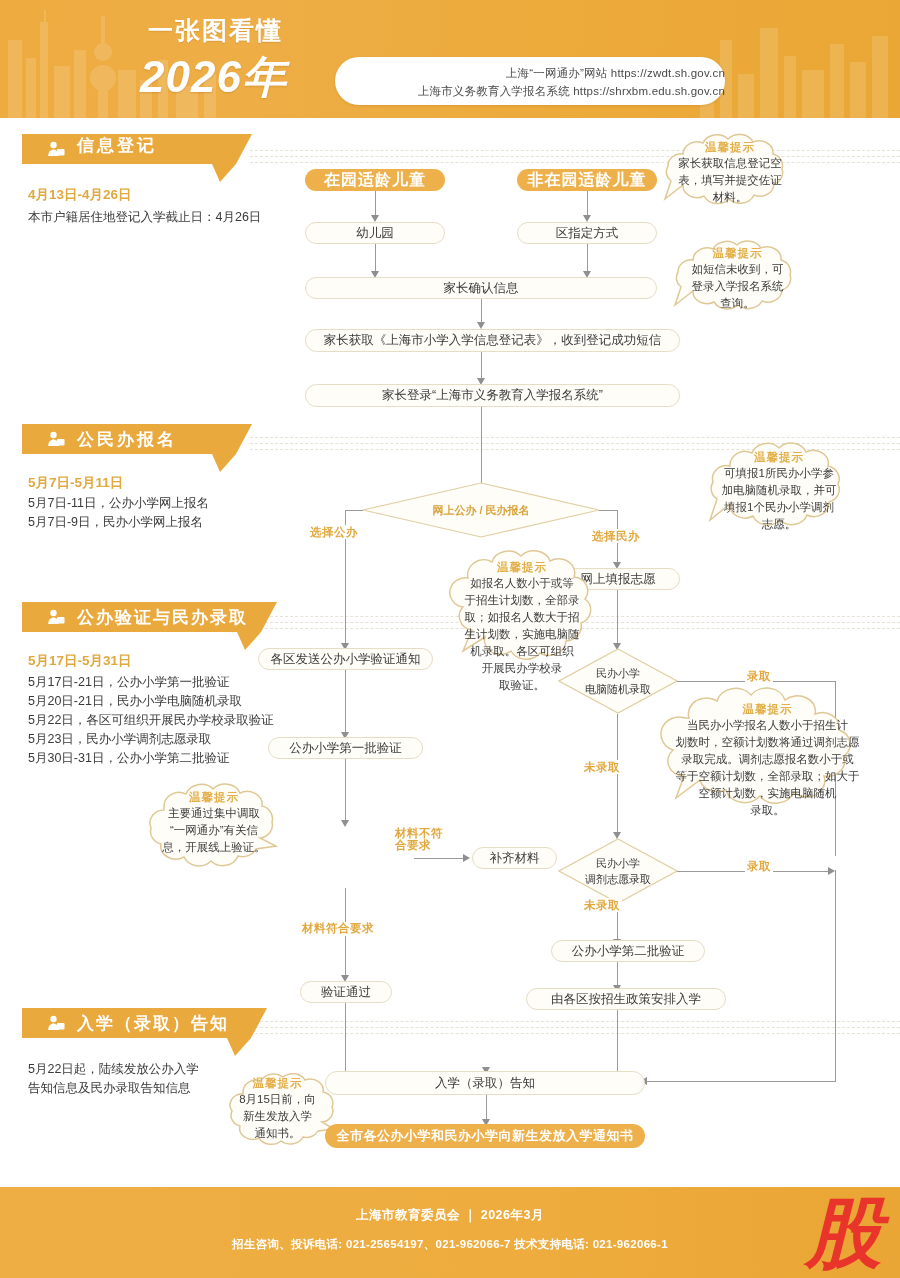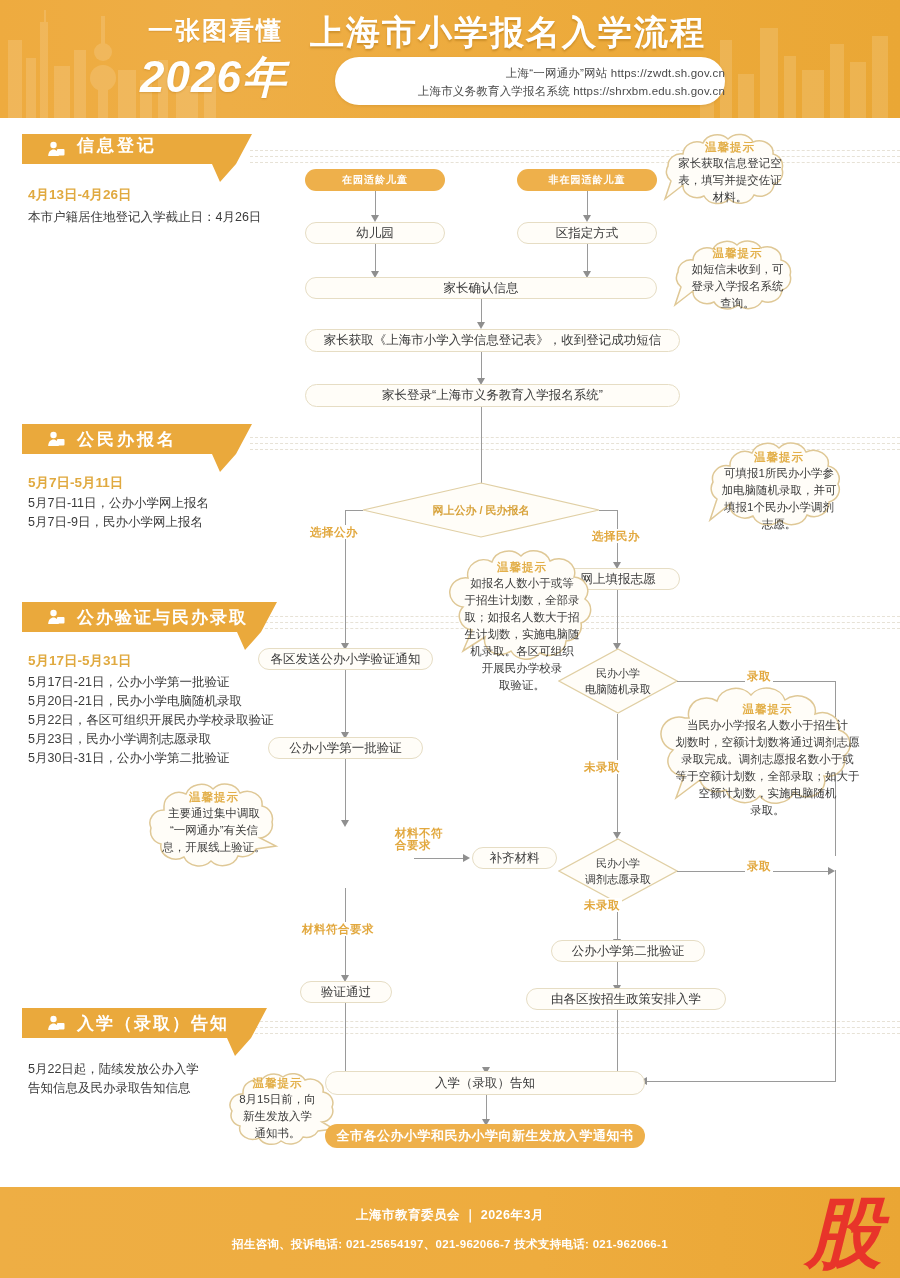--- a/index.html
+++ b/index.html
@@ -36,21 +36,21 @@
 
   
   .guideline{position:absolute;height:1px;border-top:1px dashed #e7e2d6;}
 
   
   .node{position:absolute;box-sizing:border-box;display:flex;align-items:center;
     justify-content:center;text-align:center;}
   .pill{background:#fffdf8;border:1px solid #e6ddc4;border-radius:999px;
     color:#3a3a3a;font-size:12.5px;}
   .pill-solid{background:#eeb04b;border:none;border-radius:999px;color:#fff;
-    font-size:10px;font-weight:bold;letter-spacing:1px;}
+    font-size:16px;font-weight:bold;letter-spacing:1px;}
   .pill-solid-lg{background:#eeb04b;border:none;border-radius:999px;color:#fff;
     font-size:13px;font-weight:bold;letter-spacing:.5px;}
 
   .diamond{position:absolute;}
   .diamond .dshape{position:absolute;left:0;top:0;width:100%;height:100%;}
   .diamond .dtext{position:absolute;left:0;top:0;width:100%;height:100%;
     display:flex;align-items:center;justify-content:center;flex-direction:column;
     text-align:center;font-size:11px;color:#3a3a3a;line-height:16px;}
   .diamond.accent .dtext{color:#d8a33c;font-weight:bold;}
 
@@ -118,21 +118,20 @@
         <rect x="784" y="56" width="12" height="62"></rect>
         <rect x="802" y="70" width="22" height="48"></rect>
         <rect x="830" y="44" width="14" height="74"></rect>
         <rect x="850" y="62" width="16" height="56"></rect>
         <rect x="872" y="36" width="16" height="82"></rect>
       </g>
     </svg>
     <div class="hdr-inner">
       <div class="hdr-pre">一张图看懂</div>
       <div class="hdr-year">2026年</div>
-      <div class="hdr-title">上海市小学报名入学流程</div>
       <div class="hdr-urlbox">
         <div class="hdr-url l1">上海“一网通办”网站 https://zwdt.sh.gov.cn</div>
         <div class="hdr-url l2">上海市义务教育入学报名系统 https://shrxbm.edu.sh.gov.cn</div>
       </div>
     </div>
   </div>
 
   <div class="guideline" style="left:250px;top:150px;width:650px;"></div>
   <div class="guideline" style="left:250px;top:156px;width:650px;"></div>
   <div class="guideline" style="left:250px;top:162px;width:650px;"></div>
@@ -303,21 +302,21 @@
   <div class="arrowright" style="left:463px;top:853.5px;"></div>
   <div class="edgelabel" style="left:393px;top:827px;line-height:12px;text-align:left;">
     <span>材料不符</span><br>
     <span>合要求</span>
   </div>
 
   <div class="node pill" style="left:472px;top:847px;width:85px;height:22px;">补齐材料</div>
 
   <div class="conn vline" style="left:345px;top:888px;height:88px;"></div>
   <div class="arrowdown" style="left:341px;top:975px;"></div>
-  <div class="edgelabel" style="left:300px;top:922px;">材料符合要求</div>
+  <div class="edgelabel" style="left:300px;top:922px;font-family:Liberation Mono, monospace;">材料符合要求</div>
 
   <div class="node pill" style="left:300px;top:981px;width:92px;height:22px;">验证通过</div>
 
   <div class="conn vline" style="left:345px;top:1003px;height:78px;"></div>
   <div class="conn hline" style="left:345px;top:1080px;width:142px;"></div>
   <div class="conn vline" style="left:486px;top:1068px;height:13px;"></div>
   <div class="arrowdown" style="left:482px;top:1067px;"></div>
 
   <div class="diamond" style="left:558px;top:648px;width:120px;height:66px;">
     <svg class="dshape" viewBox="0 0 120 66" preserveAspectRatio="none">

